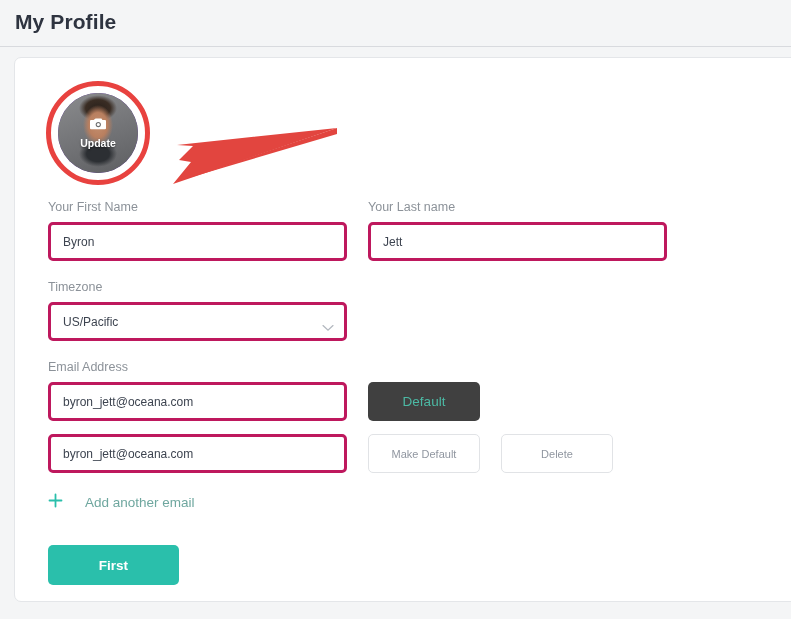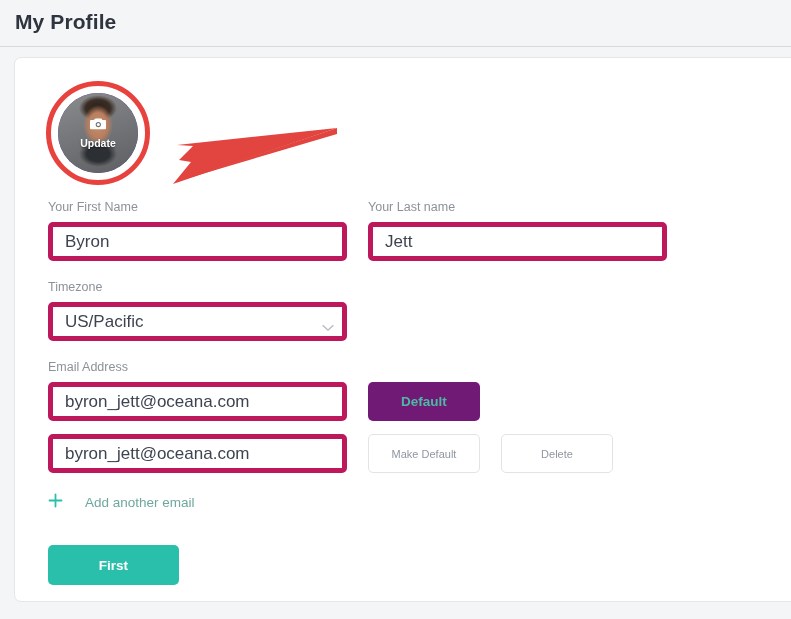--- a/index.html
+++ b/index.html
@@ -106,25 +106,25 @@
   .field-label {
     font-size: 12.5px;
     color: #8c9299;
     margin-bottom: 8px;
     display: block;
   }
   .row { display: flex; gap: 21px; }
   .col { width: 299px; }
   .txt-input {
     width: 299px; height: 39px;
-    border: 5px solid #be185d;
+    border: 3px solid #be185d;
     border-radius: 5px;
     background: #fff;
     font-family: "Liberation Sans", sans-serif;
-    font-size: 17px;
+    font-size: 12px;
     color: #3d4450;
     padding: 0 12px;
     outline: none;
   }
   .select-wrap { position: relative; width: 299px; }
   .chevron-down {
     position: absolute;
     right: 13px; top: 16px;
     pointer-events: none;
   }
@@ -132,28 +132,27 @@
 
   
   .email-row {
     display: flex;
     align-items: center;
     gap: 21px;
     margin-bottom: 13px;
   }
   .badge-default {
     width: 112px; height: 39px;
-    background: #701a75;
+    background: #404040;
     border-radius: 5px;
     display: flex;
     align-items: center;
     justify-content: center;
     font-size: 13.5px;
     color: #4cb9a4;
-    font-weight: bold;
   }
   .btn-outline {
     height: 39px;
     min-width: 112px;
     padding: 0 14px;
     background: #fff;
     border: 1px solid #e1e3e6;
     border-radius: 5px;
     font-family: "Liberation Sans", sans-serif;
     font-size: 11px;

